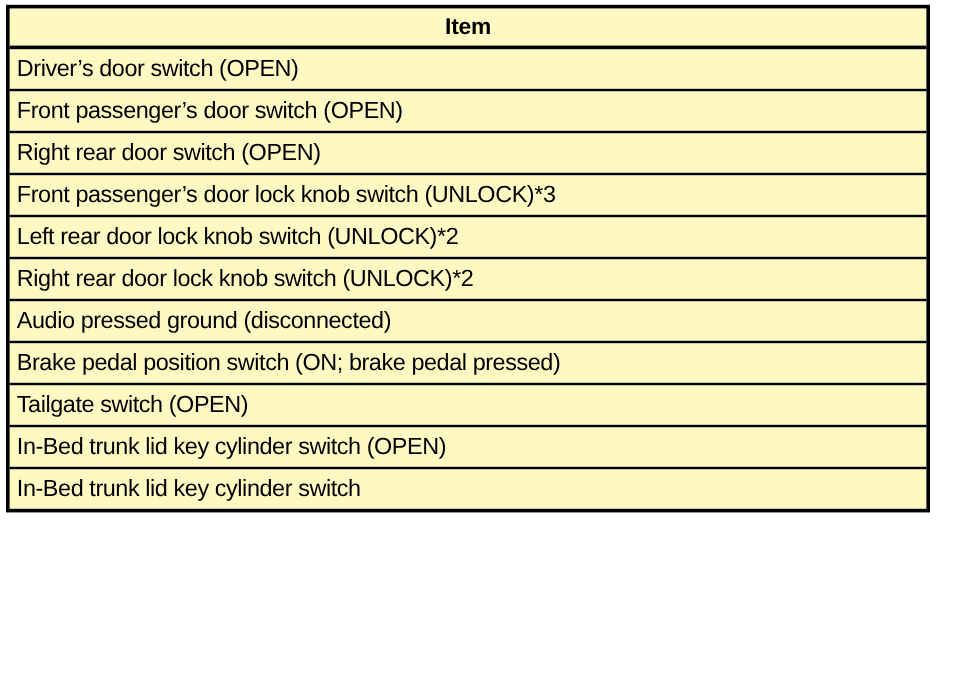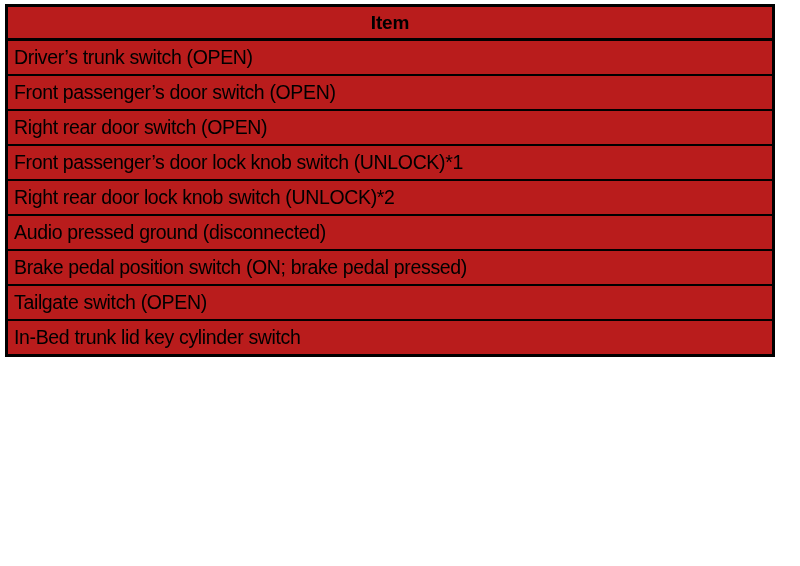--- a/index.html
+++ b/index.html
@@ -20,21 +20,21 @@
     height: 566px;
     background: #ffffff;
   }
   .table-wrap {
     position: absolute;
     left: 5px;
     top: 4px;
     width: 770px;
     box-sizing: border-box;
     border: 3px solid #000000;
-    background: #b91c1c;
+    background: #fef9c3;
   }
   table.item-table {
     width: 100%;
     border-collapse: collapse;
     table-layout: fixed;
   }
   table.item-table tr.header-row th {
     border-bottom: 3px solid #000000;
     text-align: center;
     font-weight: bold;
@@ -67,42 +67,48 @@
 <div id="page">
   <div class="table-wrap">
     <table class="item-table">
       <thead>
         <tr class="header-row">
           <th>Item</th>
         </tr>
       </thead>
       <tbody>
         <tr class="data-row">
-          <td>Driver’s trunk switch (OPEN)</td>
+          <td>Driver’s door switch (OPEN)</td>
         </tr>
         <tr class="data-row">
           <td>Front passenger’s door switch (OPEN)</td>
         </tr>
         <tr class="data-row">
           <td>Right rear door switch (OPEN)</td>
         </tr>
         <tr class="data-row">
-          <td>Front passenger’s door lock knob switch (UNLOCK)*1</td>
+          <td>Front passenger’s door lock knob switch (UNLOCK)*3</td>
+        </tr>
+        <tr class="data-row">
+          <td>Left rear door lock knob switch (UNLOCK)*2</td>
         </tr>
         <tr class="data-row">
           <td>Right rear door lock knob switch (UNLOCK)*2</td>
         </tr>
         <tr class="data-row">
           <td>Audio pressed ground (disconnected)</td>
         </tr>
         <tr class="data-row">
           <td>Brake pedal position switch (ON; brake pedal pressed)</td>
         </tr>
         <tr class="data-row">
           <td>Tailgate switch (OPEN)</td>
         </tr>
         <tr class="data-row">
+          <td>In-Bed trunk lid key cylinder switch (OPEN)</td>
+        </tr>
+        <tr class="data-row">
           <td>In-Bed trunk lid key cylinder switch</td>
         </tr>
       </tbody>
     </table>
   </div>
 </div>
 
 </body></html>

